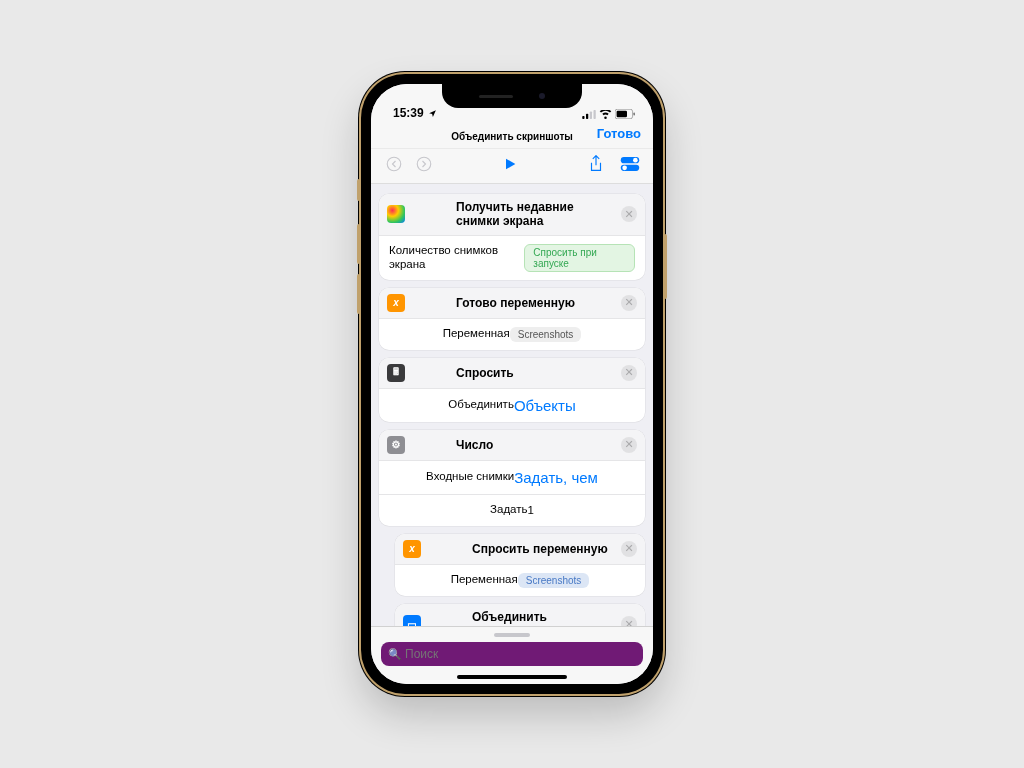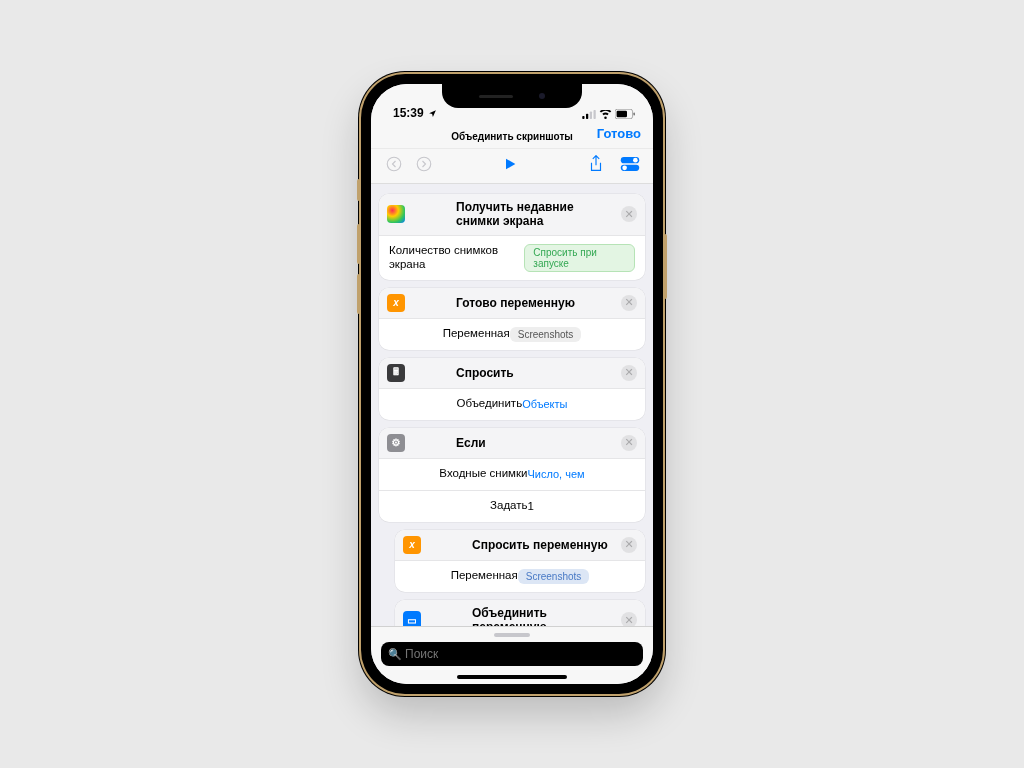--- a/index.html
+++ b/index.html
@@ -33,27 +33,27 @@
 .card-icon.photos { background: radial-gradient(circle at 30% 30%, #ff2d55, #ffcc00, #34c759, #007aff); }
 .card-icon.var { background: #ff9500; font-style: italic;}
 .card-icon.calc { background: #3a3a3c; }
 .card-icon.if { background: #8e8e93; }
 .card-icon.combine { background: #007aff; }
 .card-title { font-size: 12px; font-weight: 600; flex: 1; line-height:1.2;margin-left:44px; }
 .card-close { width: 16px; height: 16px; border-radius: 50%; background: #e1e1e3; color: #a9a9ab; display: flex; align-items: center; justify-content: center; font-size: 11px; flex-shrink:0; line-height:1;}
 .card-row { display: flex; align-items: center; justify-content: center; padding: 8px 10px; border-top: .5px solid #e5e5e7; font-size: 11px; min-height:32px;}
 .card-row:first-of-type { border-top: none; }
 .row-label { font-size: 11.5px; line-height:1.2; }
-.row-value { font-size: 11px; color: #007aff; }
+.row-value { font-size: 15px; color: #007aff; }
 .pill { padding: 2px 8px; border-radius: 6px; font-size: 10px; }
 .pill.green { background: #e3f5e3; color: #34a853; border: .5px solid #b6e3b6; }
 .pill.gray { background: #eee; color: #555; }
 .pill.blue { background: #dce6f5; color: #4879c5; }
 .bottom-bar { background: #f7f7f7; border-top: .5px solid #d1d1d1; padding: 6px 10px 18px; }
-.search-input { width: 100%; background: #000000; border: none; border-radius: 8px; padding: 5px 10px 5px 24px; font-size: 12px; color: #8e8e93; }
+.search-input { width: 100%; background: #701a75; border: none; border-radius: 8px; padding: 5px 10px 5px 24px; font-size: 12px; color: #8e8e93; }
 .search-wrap { position: relative; }
 .search-wrap .mag { position: absolute; left: 7px; top: 50%; transform: translateY(-50%); color: #8e8e93; font-size: 11px; }
 .grabber { width: 36px; height: 4px; background: #c7c7cc; border-radius: 2px; margin: 0 auto 5px; }
 .home-ind { position: absolute; bottom: 5px; left: 50%; transform: translateX(-50%); width: 110px; height: 4px; background: #000; border-radius: 2px; z-index:5;}
 svg { display:block; }
 </style>
 </head>
 <body>
 
 <div class="phone">
@@ -164,26 +164,26 @@
             <span class="card-close">✕</span>
           </div>
           <div class="card-row">
             <span class="row-label">Объединить</span>
             <span class="row-value">Объекты</span>
           </div>
         </div>
         <div class="card">
           <div class="card-head">
             <span class="card-icon if">⚙</span>
-            <span class="card-title">Если</span>
+            <span class="card-title">Число</span>
             <span class="card-close">✕</span>
           </div>
           <div class="card-row">
             <span class="row-label">Входные снимки</span>
-            <span class="row-value">Число, чем</span>
+            <span class="row-value">Задать, чем</span>
           </div>
           <div class="card-row">
             <span class="row-label">Задать</span>
             <span style="font-size:11.5px;">1</span>
           </div>
         </div>
         <div class="card indent">
           <div class="card-head">
             <span class="card-icon var">x</span>
             <span class="card-title">Спросить переменную</span>

